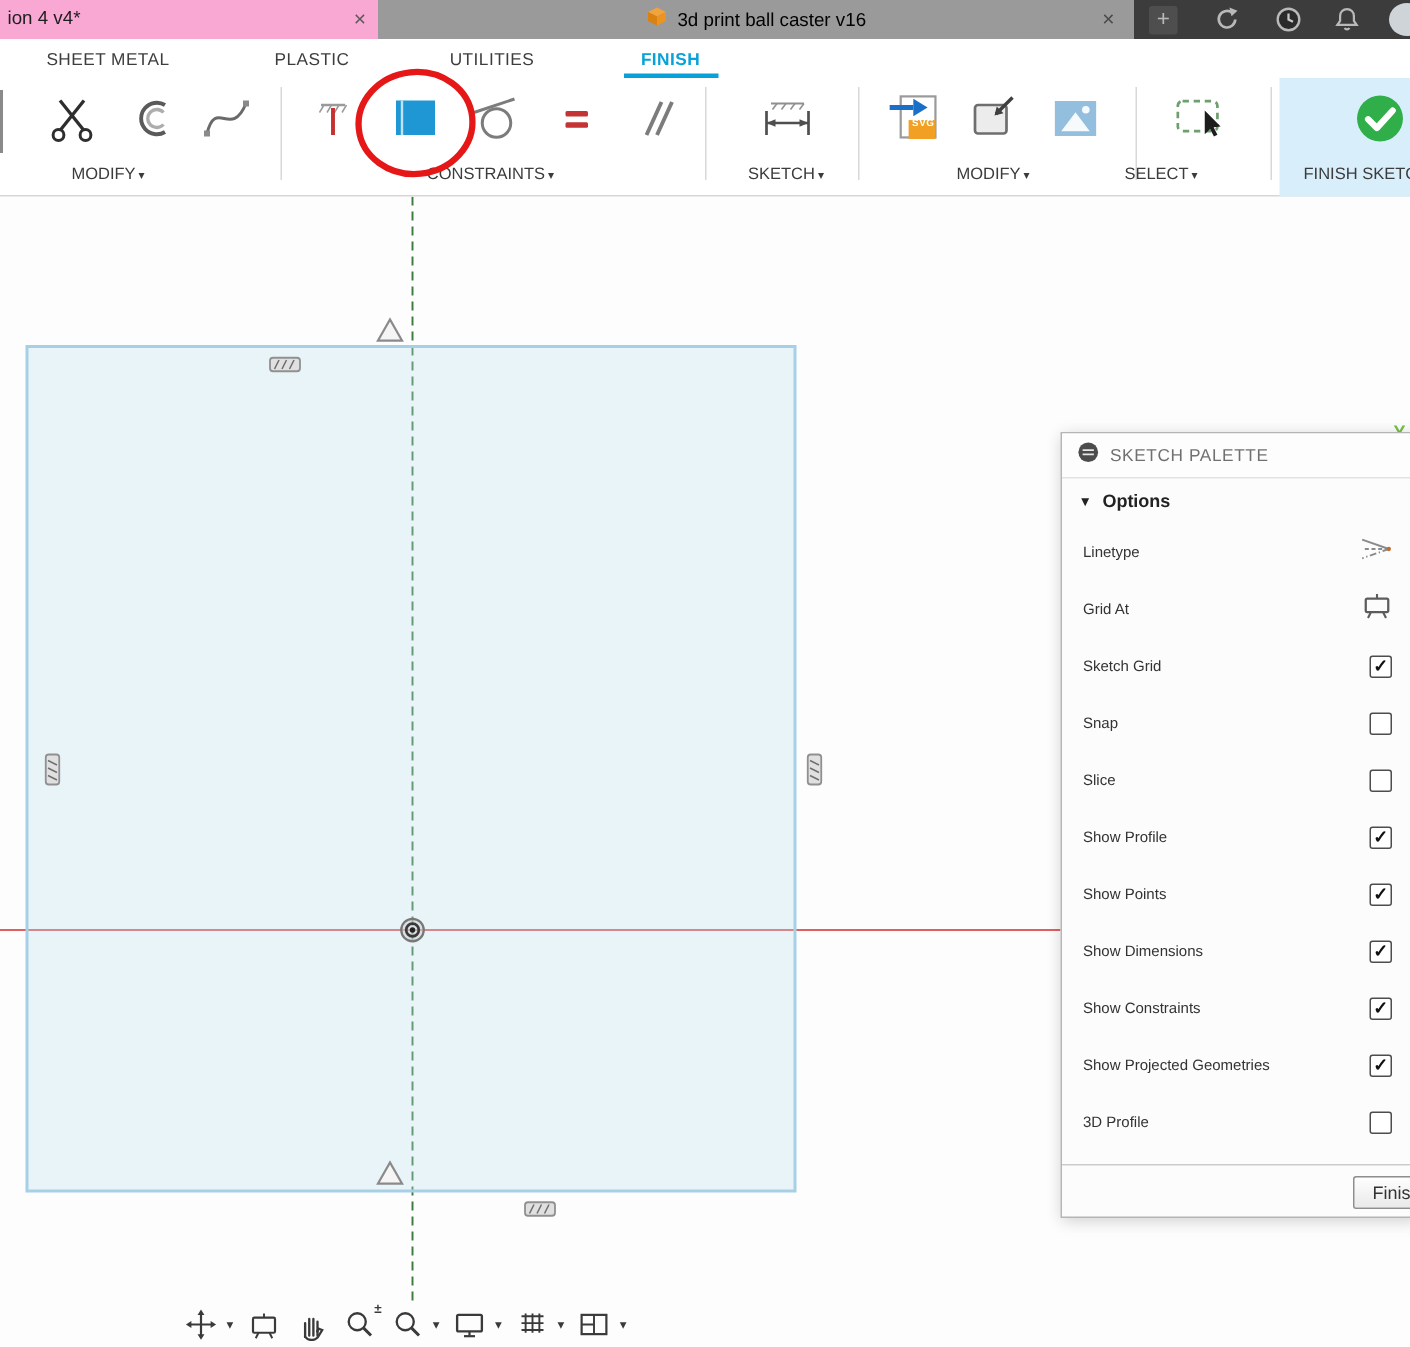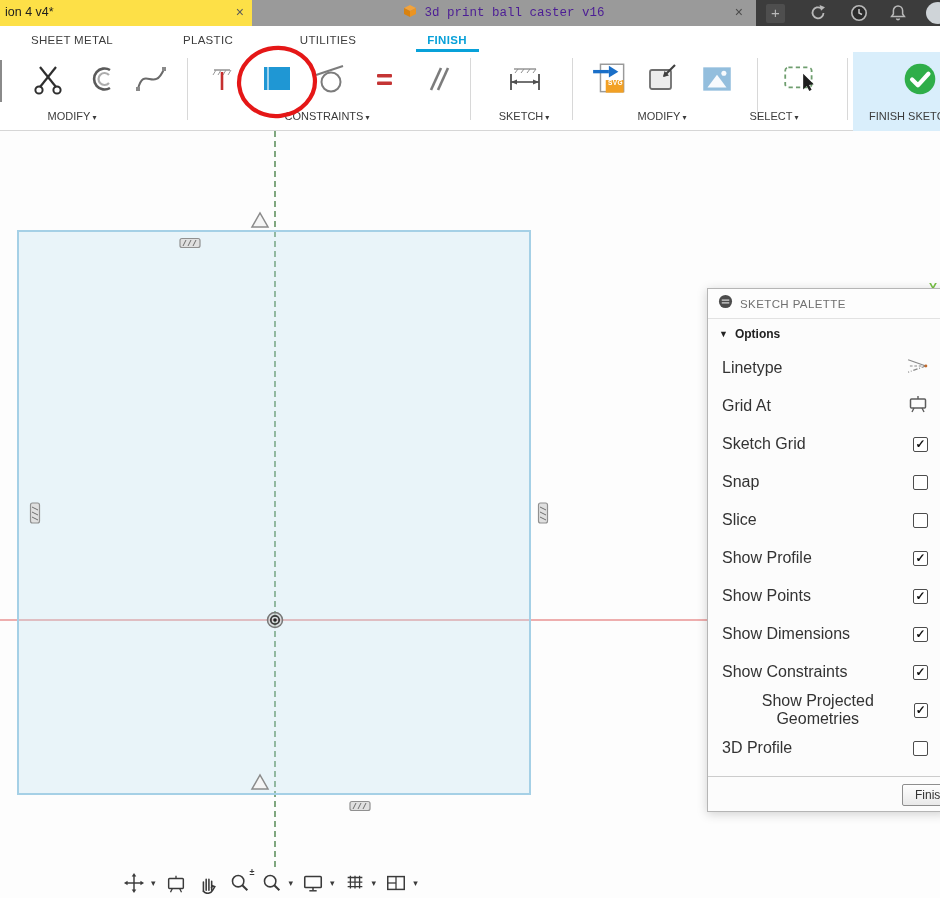--- a/index.html
+++ b/index.html
@@ -2,25 +2,25 @@
 <html><head>
 <meta charset="utf-8">
 <style>
   * { margin:0; padding:0; box-sizing:border-box; }
   body { font-family:"Liberation Sans", sans-serif; background:#fff; }
   .app { position:relative; width:940px; height:898px; overflow:hidden; background:#fff; }
 
   
   .titlebar { position:absolute; left:0; top:0; width:940px; height:26px; background:#3c3c3c; z-index:40; }
   .doc-tab { position:absolute; top:0; height:26px; }
-  .tab-left { left:0; width:252px; background:#fde047; }
+  .tab-left { left:0; width:252px; background:#f9a8d4; }
   .tab-left .tab-label { position:absolute; left:5px; top:5px; font-size:12.5px; color:#1e1e1e; }
   .tab-left .tab-close { position:absolute; right:8px; top:4px; font-size:14px; color:#5a5a5a; cursor:pointer; }
   .tab-active { left:252px; width:504px; background:#9a9a9a; display:flex; align-items:center; justify-content:center; gap:7px; }
-  .tab-active .tab-label { font-size:12.5px; color:#4c1d95;font-family:Liberation Mono, monospace; }
+  .tab-active .tab-label { font-size:12.5px; color:#000000; }
   .tab-active .tab-close { position:absolute; right:13px; top:4px; font-size:14px; color:#4a4a4a; cursor:pointer; }
   .newtab { position:absolute; left:766px; top:4px; width:19px; height:19px; background:#4e4e4e; border-radius:2px; color:#b9b9b9; font-size:15px; line-height:17px; text-align:center; cursor:pointer; }
   .tb-ic { position:absolute; top:3px; width:20px; height:20px; cursor:pointer; }
   .avatar { position:absolute; left:926px; top:2px; width:24px; height:22px; border-radius:50%; background:#cfd4d8; }
 
   
   .header { position:absolute; left:0; top:26px; width:940px; height:105px; background:#ffffff; border-bottom:1px solid #d6d6d6; z-index:10; }
   .rtab { position:absolute; top:8px; transform:translateX(-50%); font-size:11.5px; letter-spacing:.3px; color:#3d3d3d; cursor:pointer; white-space:nowrap; }
   .rtab.active { color:#08a1d9; font-weight:bold; }
   .rtab-underline { position:absolute; left:416px; top:23px; width:63px; height:3px; background:#08a1d9; }
@@ -52,21 +52,21 @@
   .zoom-pm { position:absolute; right:-3px; top:-4px; font-size:9px; font-weight:bold; color:#3a3a3a; }
 
   
   .palette { position:absolute; left:707px; top:288px; width:240px; height:524px; background:#fcfcfc; border:1px solid #b5b5b5; box-shadow:0 2px 10px rgba(0,0,0,.18); z-index:20; }
   .p-header { height:30px; display:flex; align-items:center; gap:7px; padding-left:10px; border-bottom:1px solid #e2e2e2; background:#fdfdfd; }
   .p-title { font-size:11.5px; color:#707070; letter-spacing:.4px; }
   .p-options { height:30px; display:flex; align-items:center; gap:7px; padding-left:11px; cursor:pointer; }
   .p-options .arrow { font-size:9px; color:#222; }
   .p-options .opt-label { font-size:12px; font-weight:bold; color:#222; }
   .p-row { height:38px; display:flex; align-items:center; justify-content:space-between; padding:0 18px 0 14px; }
-  .p-label { font-size:16px; color:#333;text-align:center; }
+  .p-label { font-size:10px; color:#333; }
   .cb { width:15px; height:15px; border:1.6px solid #4d4d4d; border-radius:2px; background:#fff; display:flex; align-items:center; justify-content:center; cursor:pointer; }
   .cb .mark { font-size:12px; font-weight:bold; color:#111; line-height:1; }
   .p-footer { position:absolute; left:0; right:0; bottom:0; height:35px; border-top:1px solid #cccccc; }
   .finish-btn { position:absolute; right:-14px; top:7px; padding:3px 12px; font-size:12px; color:#333; background:linear-gradient(#fefefe,#e9e9e9); border:1px solid #8e8e8e; border-radius:2px; font-family:"Liberation Sans", sans-serif; cursor:pointer; }
 </style>
 </head>
 <body>
 
 <div class="app">
 

